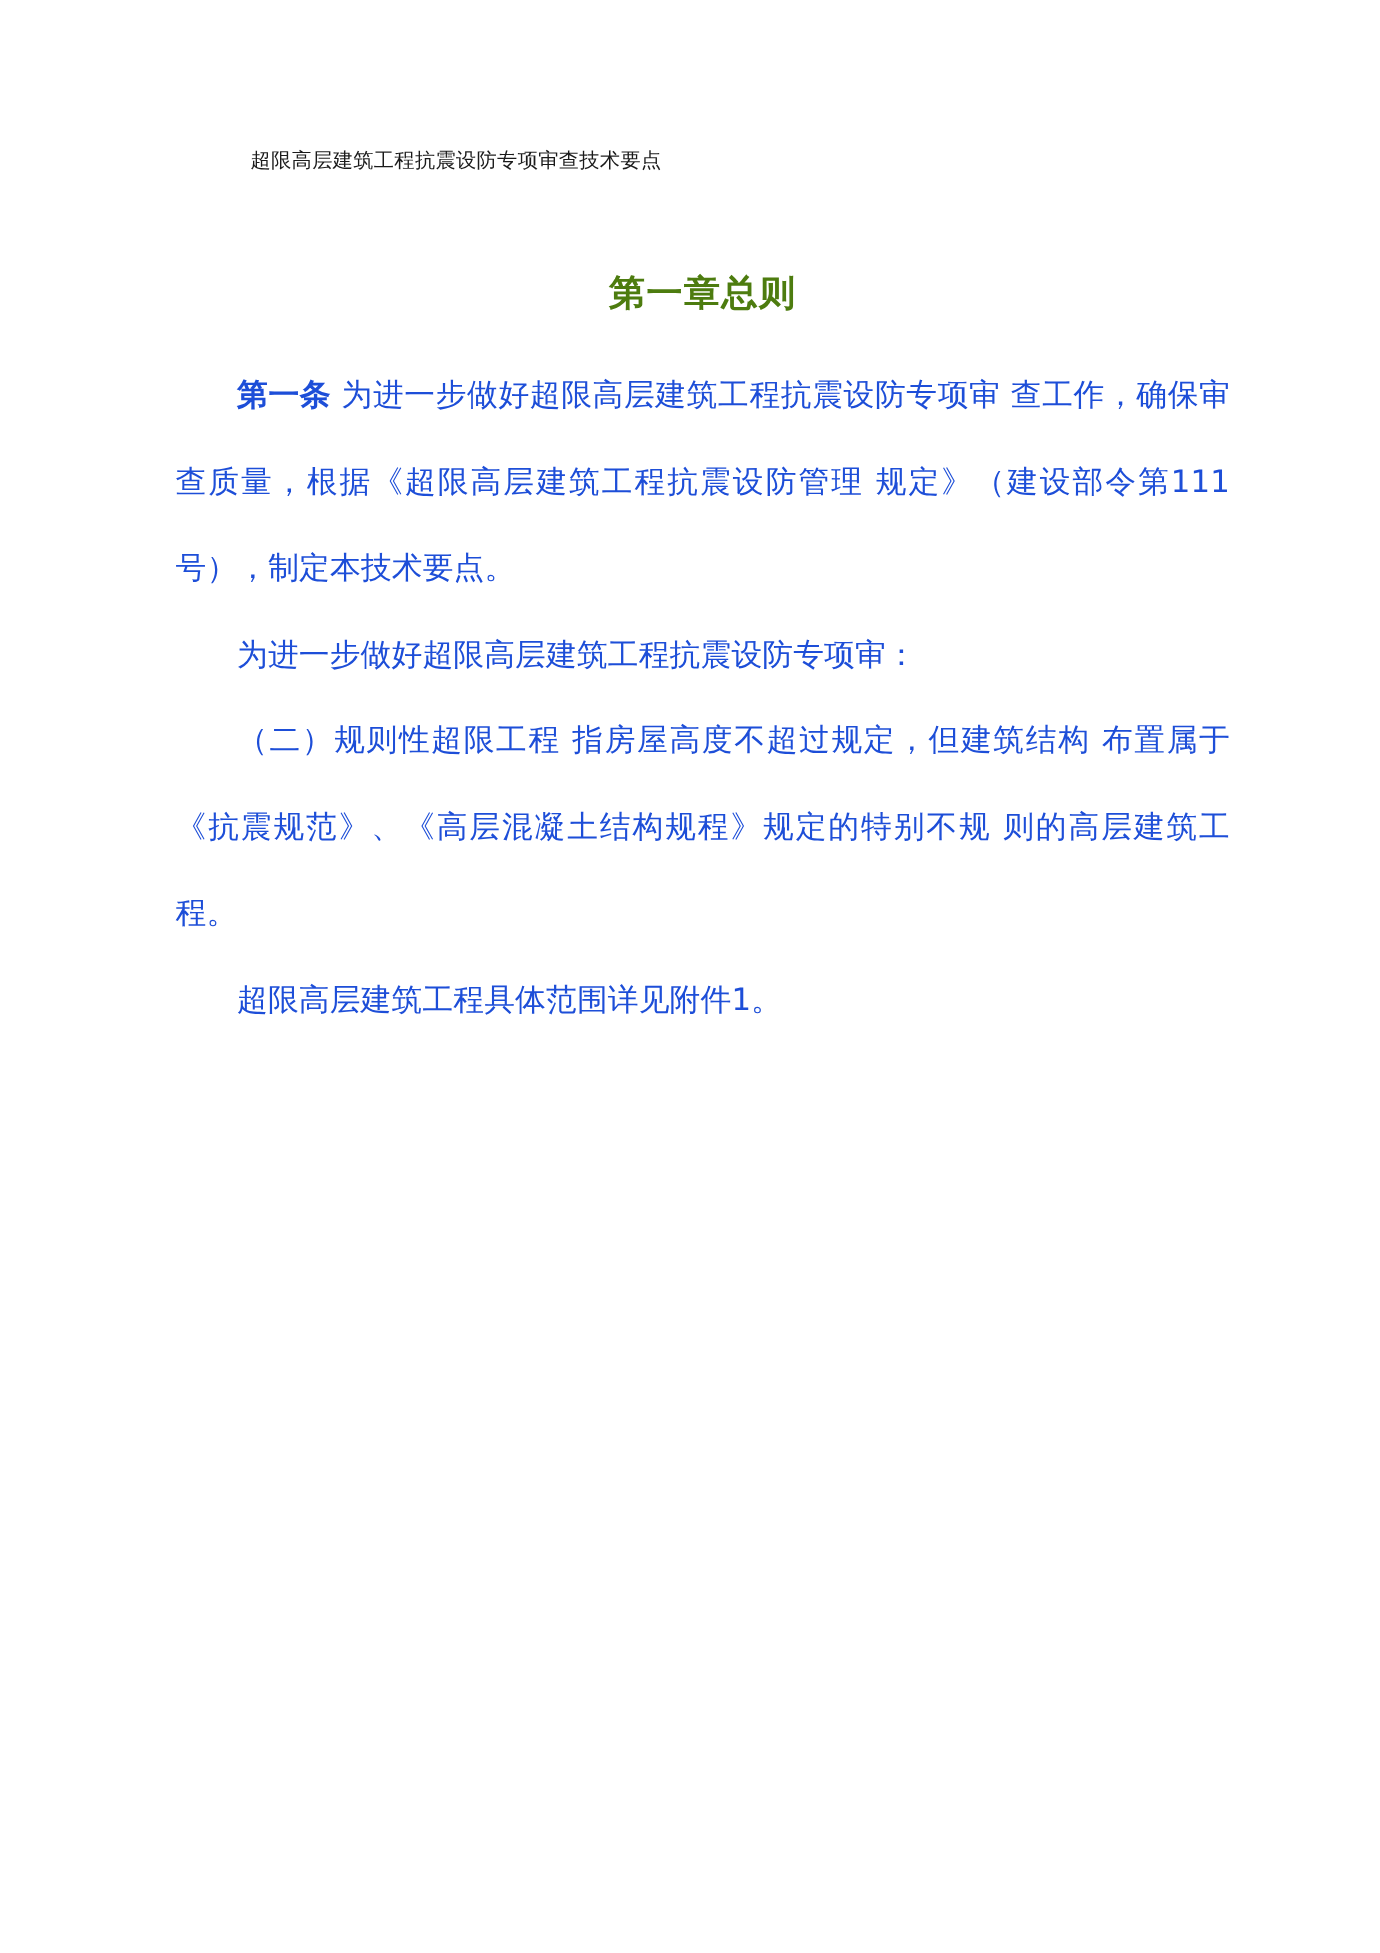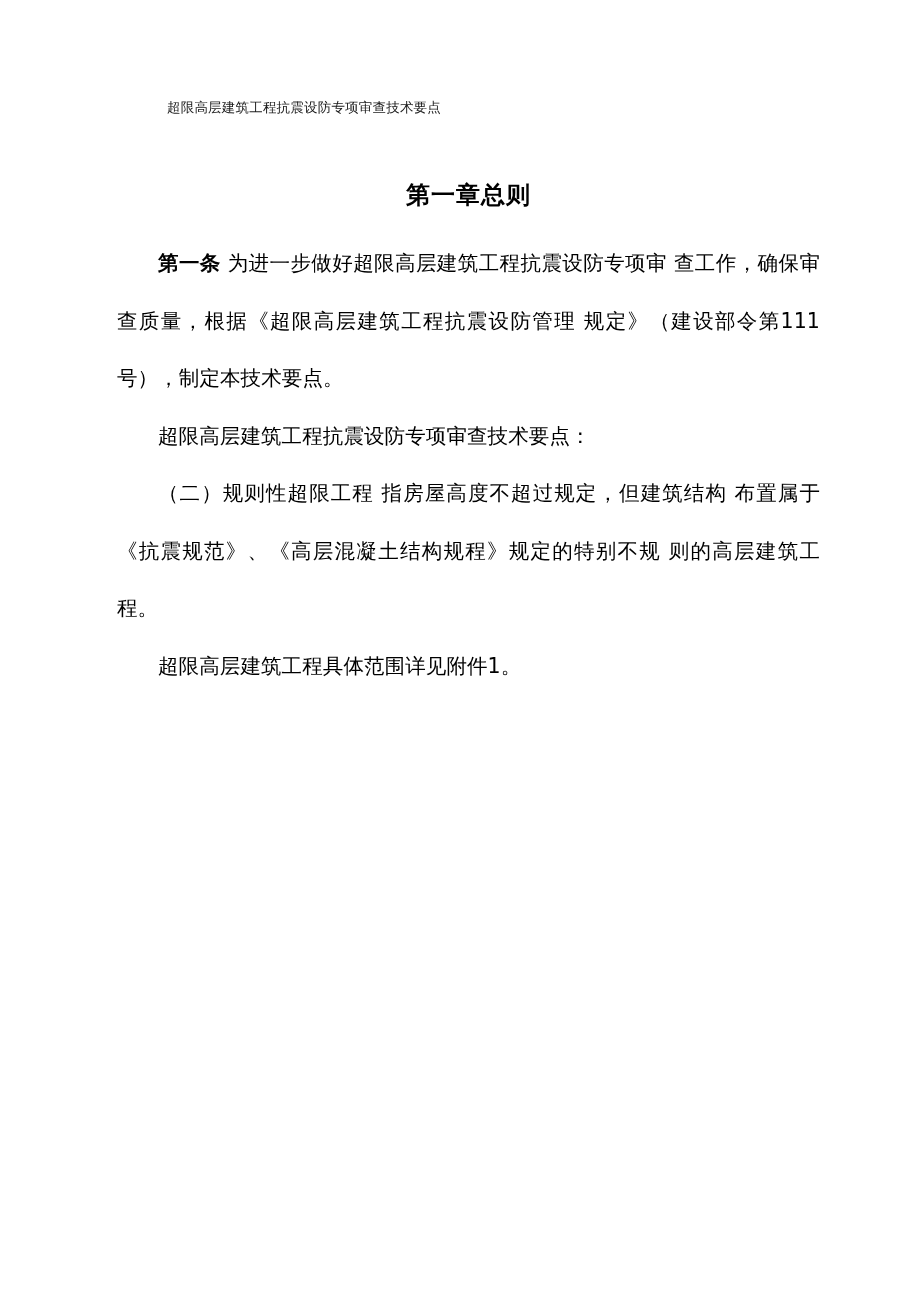--- a/index.html
+++ b/index.html
@@ -34,34 +34,34 @@
     letter-spacing: 0.2px;
     color: #1a1a1a;
     padding-left: 50px;
   }
   .chapter-title {
     margin-top: 62px;
     text-align: center;
     font-size: 24px;
     font-weight: bold;
     letter-spacing: 1px;
-    color: #000000;
+    color: #4d7c0f;
   }
   .body-block {
     margin-top: 24px;
   }
   p.para {
     margin: 0;
     font-size: 20.5px;
     line-height: 57.5px;
     text-align: justify;
     text-justify: inter-character;
     text-align-last: left;
     letter-spacing: 0.1px;
-    color: #000000;
+    color: #1d4ed8;
     word-break: break-all;
   }
   p.para.indent {
     text-indent: 2em;
   }
   .lead {
     font-weight: bold;
   }
   
   .gap-a { margin-top: 11px; }
@@ -74,21 +74,21 @@
   <div class="content">
 
     <div class="doc-header">超限高层建筑工程抗震设防专项审查技术要点</div>
 
     <h1 class="chapter-title">第一章总则</h1>
 
     <div class="body-block">
 
       <p class="para indent"><span class="lead">第一条</span><span> 为进一步做好超限高层建筑工程抗震设防专项审 查工作，确保审查质量，根据《超限高层建筑工程抗震设防管理 规定》（建设部令第111号），制定本技术要点。</span></p>
 
-      <p class="para indent gap-a"><span>超限高层建筑工程抗震设防专项审查技术要点：</span></p>
+      <p class="para indent gap-a"><span>为进一步做好超限高层建筑工程抗震设防专项审：</span></p>
 
 
       <p class="para indent gap-b"><span>（二）规则性超限工程 指房屋高度不超过规定，但建筑结构 布置属于《抗震规范》、《高层混凝土结构规程》规定的特别不规 则的高层建筑工程。</span></p>
 
 
       <p class="para indent gap-b"><span>超限高层建筑工程具体范围详见附件1。</span></p>
 
     </div>
   </div>
 </div>

